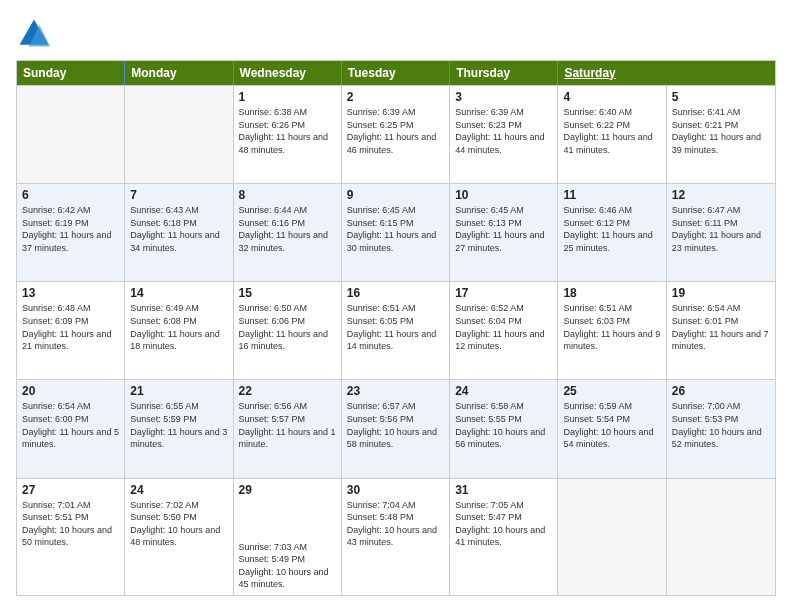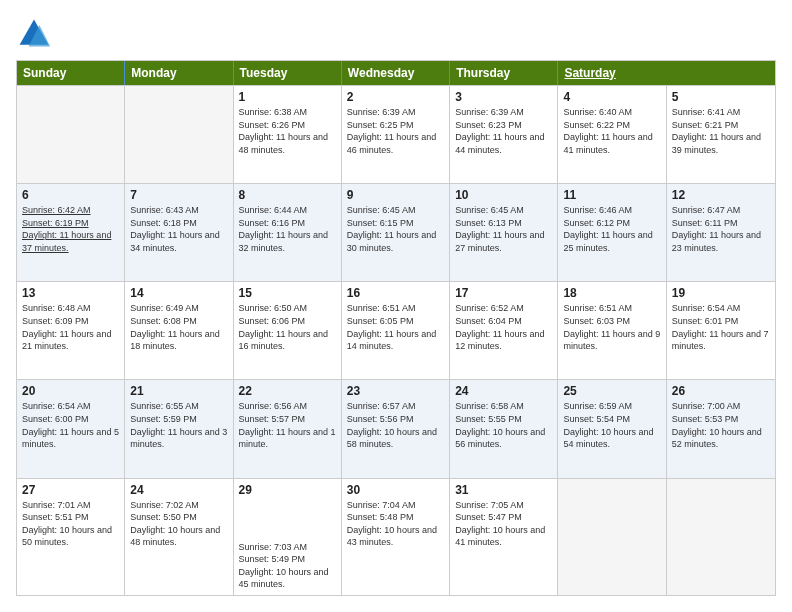--- a/index.html
+++ b/index.html
@@ -133,22 +133,22 @@
     <div class="title-block">
       <div class="month-title"></div>
       <div class="location-title"></div>
     </div>
   </div>
 
   <div class="calendar">
     <div class="cal-header">
     <div class="cal-header-cell">Sunday</div>
         <div class="cal-header-cell">Monday</div>
+        <div class="cal-header-cell">Wednesday</div>
         <div class="cal-header-cell">Tuesday</div>
-        <div class="cal-header-cell">Wednesday</div>
         <div class="cal-header-cell">Thursday</div>
         <div class="cal-header-cell">Saturday</div>
       </div>
     <div class="cal-body">
     <div class="cal-row">
           <div class="cal-cell empty"></div>
           <div class="cal-cell empty"></div>
           <div class="cal-cell">
             <div class="day-num">1</div>
             <div class="day-info" style="white-space: pre-line;">Sunrise: 6:38 AM
@@ -176,21 +176,21 @@
           <div class="cal-cell">
             <div class="day-num">5</div>
             <div class="day-info" style="white-space: pre-line;">Sunrise: 6:41 AM
 Sunset: 6:21 PM
 Daylight: 11 hours and 39 minutes.</div>
           </div>
         </div>
         <div class="cal-row">
           <div class="cal-cell alt-row">
             <div class="day-num">6</div>
-            <div class="day-info" style="white-space: pre-line; text-decoration: underline;">Sunrise: 6:42 AM
+            <div class="day-info" style="white-space: pre-line;">Sunrise: 6:42 AM
 Sunset: 6:19 PM
 Daylight: 11 hours and 37 minutes.</div>
           </div>
           <div class="cal-cell alt-row">
             <div class="day-num">7</div>
             <div class="day-info" style="white-space: pre-line;">Sunrise: 6:43 AM
 Sunset: 6:18 PM
 Daylight: 11 hours and 34 minutes.</div>
           </div>
           <div class="cal-cell alt-row">

